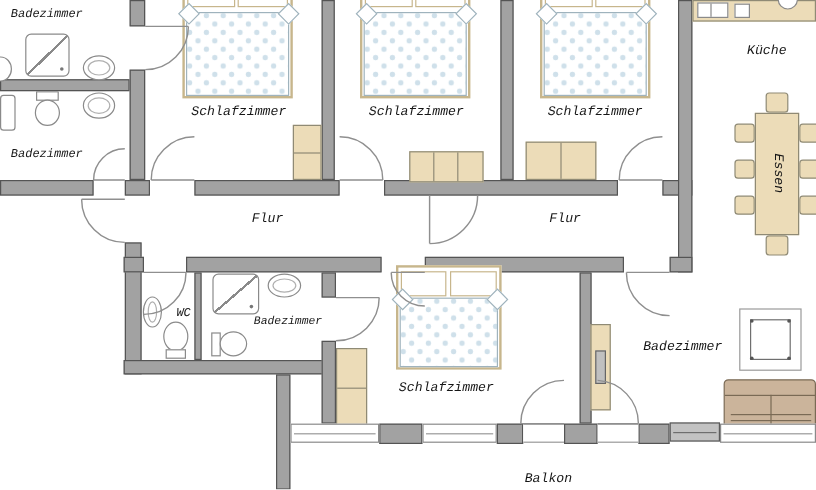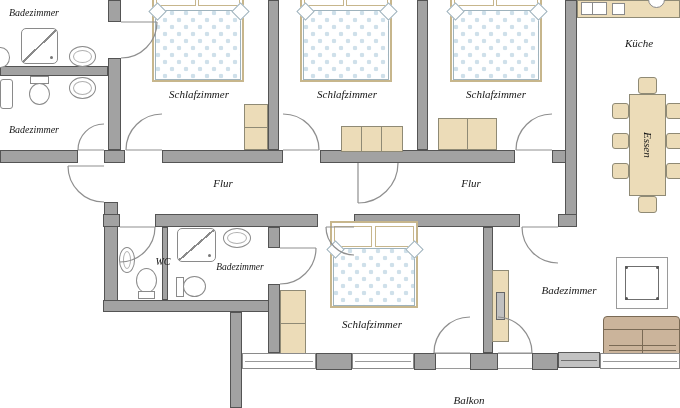--- a/index.html
+++ b/index.html
@@ -1,17 +1,17 @@
 <!DOCTYPE html>
 <html><head>
 <meta charset="utf-8">
 <style>
   html,body{margin:0;padding:0;background:#fff;}
   .plan{position:relative;width:680px;height:408px;background:#fff;overflow:hidden;
-        font-family:Liberation Serif, serif;}
+        font-family:Liberation Mono, monospace;}
   .w{position:absolute;background:#a2a2a2;border:1px solid #545454;box-sizing:border-box;}
   .lbl{position:absolute;font-style:italic;color:#161616;font-size:11px;white-space:nowrap;z-index:40;}
   .lbl.c{transform:translateX(-50%);}
   .lbl.s10{font-size:10px;}
   .lbl.s9{font-size:9.5px;}
   .furn{position:absolute;background:#ecdcb8;border:1px solid #8f8a75;box-sizing:border-box;z-index:10;}
   .divl{position:absolute;background:#8f8a75;z-index:12;}
   .window{position:absolute;background:#fff;border:1px solid #8a8a8a;box-sizing:border-box;z-index:15;}
   .window:after{content:"";position:absolute;left:2px;right:2px;top:50%;border-top:1px solid #9a9a9a;}
   .opening{position:absolute;background:#fff;border-top:1px solid #9a9a9a;border-bottom:1px solid #9a9a9a;box-sizing:border-box;z-index:15;}
@@ -190,19 +190,19 @@
   </svg>
 
   <div class="lbl s10" style="left:9px;top:7px">Badezimmer</div>
   <div class="lbl s10" style="left:9px;top:124px">Badezimmer</div>
   <div class="lbl c" style="left:199px;top:88px">Schlafzimmer</div>
   <div class="lbl c" style="left:347px;top:88px">Schlafzimmer</div>
   <div class="lbl c" style="left:496px;top:88px">Schlafzimmer</div>
   <div class="lbl c" style="left:639px;top:37px">Küche</div>
   <div class="lbl c" style="left:223px;top:177px">Flur</div>
   <div class="lbl c" style="left:471px;top:177px">Flur</div>
-  <div class="lbl c s10" style="left:163px;top:256px">WC</div>
+  <div class="lbl c s10" style="left:153px;top:256px">WC</div>
   <div class="lbl c s9" style="left:240px;top:262px">Badezimmer</div>
   <div class="lbl c" style="left:372px;top:318px">Schlafzimmer</div>
   <div class="lbl c" style="left:569px;top:284px">Badezimmer</div>
-  <div class="lbl c" style="left:469px;top:394px">Balkon</div>
+  <div class="lbl c" style="left:457px;top:394px">Balkon</div>
 
 </div>
 
 </body></html>

